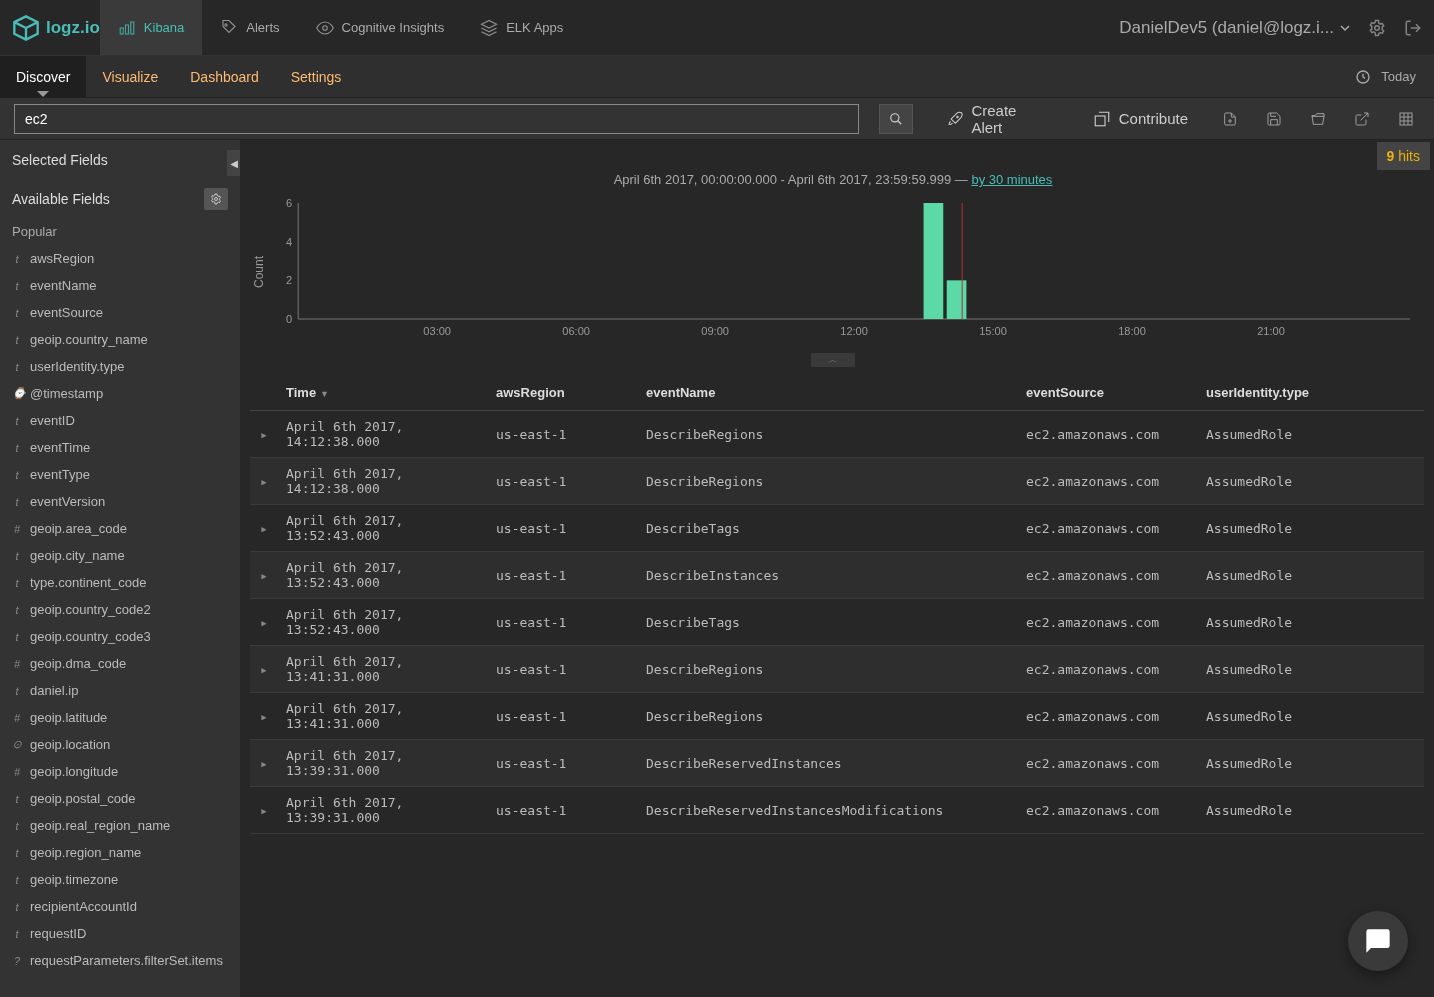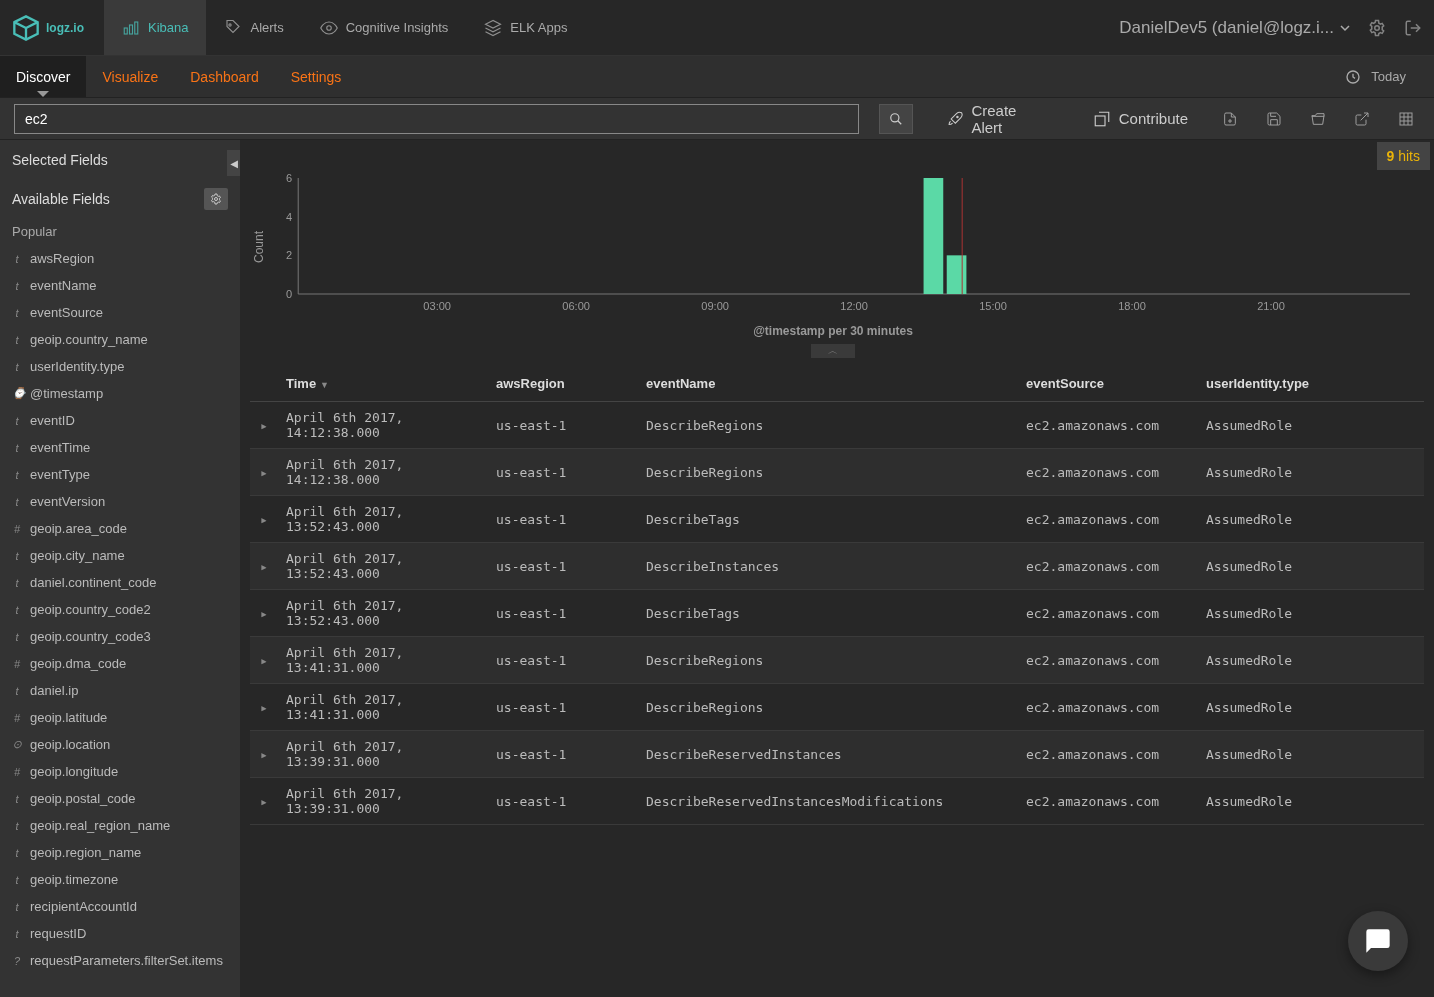--- a/index.html
+++ b/index.html
@@ -1,31 +1,31 @@
 <!DOCTYPE html>
 <html><head>
 <meta charset="utf-8">
 <style>
 * { margin:0; padding:0; box-sizing:border-box; }
 body { font-family:-apple-system,BlinkMacSystemFont,"Segoe UI",Arial,sans-serif; background:#272727; color:#ccc; font-size:13px; width:1434px; height:997px; overflow:hidden; }
 .topbar { height:56px; background:#272727; display:flex; align-items:center; padding:0 12px; border-bottom:1px solid #333; }
-.logo { display:flex; align-items:center; gap:6px; color:#49beb7; font-size:12px; font-weight:600; padding-right:20px; }
+.logo { display:flex; align-items:center; gap:6px; color:#49beb7; font-size:17px; font-weight:600; }
 .logo svg { width:28px; height:28px; }
 .topnav { display:flex; align-items:center; height:100%; }
 .topnav-item { display:flex; align-items:center; gap:8px; padding:0 18px; height:100%; color:#aaa; cursor:pointer; }
 .topnav-item.active { background:#3a3a3a; color:#49beb7; }
 .topnav-item svg { width:18px; height:18px; opacity:.8; }
 .topbar-right { margin-left:auto; display:flex; align-items:center; gap:18px; color:#aaa; }
 .user-pill { font-size:17px; display:flex; align-items:center; gap:6px; cursor:pointer; }
 .icon-btn { width:18px; height:18px; cursor:pointer; opacity:.7; }
 .subnav { height:42px; background:#2f2f2f; display:flex; align-items:center; padding:0; border-bottom:1px solid #222; }
-.subnav-tab { padding:0 16px; height:100%; display:flex; align-items:center; color:#f97316; cursor:pointer; font-size:14px; }
+.subnav-tab { padding:0 16px; height:100%; display:flex; align-items:center; color:#fdba74; cursor:pointer; font-size:14px; }
 .subnav-tab.active { background:#1f1f1f; color:#fff; position:relative; }
 .subnav-tab.active::after { content:""; position:absolute; bottom:-6px; left:50%; transform:translateX(-50%); border:6px solid transparent; border-top-color:#999; }
-.subnav-right { margin-left:auto; display:flex; align-items:center; gap:10px; padding-right:28px; color:#aaa; cursor:pointer; }
+.subnav-right { margin-left:auto; display:flex; align-items:center; gap:10px; padding-right:18px; color:#aaa; cursor:pointer; }
 .subnav-right svg { width:16px; height:16px; }
 .toolbar { height:42px; background:#333; display:flex; align-items:center; padding:0 14px; gap:20px; border-bottom:1px solid #222; }
 .search-input { flex:0 0 845px; height:30px; background:#333; border:1px solid #888; color:#fff; padding:0 10px; font-size:14px; }
 .search-btn { width:36px; height:30px; background:#444; border:1px solid #555; color:#ccc; cursor:pointer; display:flex; align-items:center; justify-content:center; }
 .tool-link { display:flex; align-items:center; gap:8px; padding:0 14px; color:#ccc; cursor:pointer; font-size:15px; }
 .tool-icons { margin-left:auto; display:flex; gap:28px; padding-right:6px; }
 .tool-icons .ti { width:16px; height:16px; cursor:pointer; opacity:.7; }
 .body { display:flex; height:calc(997px - 56px - 42px - 42px); }
 .sidebar { width:240px; background:#333; position:relative; overflow-y:auto; }
 .collapse-handle { position:absolute; top:10px; right:-1px; width:14px; height:26px; background:#444; display:flex; align-items:center; justify-content:center; color:#ccc; font-size:10px; cursor:pointer; }
@@ -259,21 +259,21 @@
         <div class="field-item">
           <span class="ft">#</span>
           <span>geoip.area_code</span>
         </div>
         <div class="field-item">
           <span class="ft">t</span>
           <span>geoip.city_name</span>
         </div>
         <div class="field-item">
           <span class="ft">t</span>
-          <span>daniel.continent_code</span>
+          <span>type.continent_code</span>
         </div>
         <div class="field-item">
           <span class="ft">t</span>
           <span>geoip.country_code2</span>
         </div>
         <div class="field-item">
           <span class="ft">t</span>
           <span>geoip.country_code3</span>
         </div>
         <div class="field-item">
@@ -328,20 +328,24 @@
   </div>
 
   <div class="main">
     <div class="hits-bar">
       <div class="hits-badge">
         <b>9</b>
         <span>hits</span>
       </div>
     </div>
     <div class="chart-area">
+      <div class="chart-caption">
+        <span>April 6th 2017, 00:00:00.000 - April 6th 2017, 23:59:59.999 —</span>
+        <a href="#">by 30 minutes</a>
+      </div>
       <div class="chart-box">
         <div class="ylab">Count</div>
         <svg class="chart-svg" id="chart-svg" viewBox="0 0 1140 150" preserveAspectRatio="none">
             <text x="24" y="126" fill="#999" font-size="11" text-anchor="end">0</text>
             <text x="24" y="87.33333333333334" fill="#999" font-size="11" text-anchor="end">2</text>
             <text x="24" y="48.66666666666667" fill="#999" font-size="11" text-anchor="end">4</text>
             <text x="24" y="10" fill="#999" font-size="11" text-anchor="end">6</text>
             <line x1="30" y1="6" x2="30" y2="122" stroke="#777"></line>
             <line x1="30" y1="122" x2="1134" y2="122" stroke="#777"></line>
             <text x="168" y="138" fill="#999" font-size="11" text-anchor="middle">03:00</text>
@@ -349,21 +353,20 @@
             <text x="444" y="138" fill="#999" font-size="11" text-anchor="middle">09:00</text>
             <text x="582" y="138" fill="#999" font-size="11" text-anchor="middle">12:00</text>
             <text x="720" y="138" fill="#999" font-size="11" text-anchor="middle">15:00</text>
             <text x="858" y="138" fill="#999" font-size="11" text-anchor="middle">18:00</text>
             <text x="996" y="138" fill="#999" font-size="11" text-anchor="middle">21:00</text>
             <rect x="651" y="6" width="19.55" height="116" fill="#5bd9a6"></rect>
             <rect x="674" y="83.33333333333334" width="19.55" height="38.666666666666664" fill="#5bd9a6"></rect>
             <line x1="689.3333333333334" y1="6" x2="689.3333333333334" y2="122" stroke="#a33" stroke-width="1"></line>
           </svg>
       </div>
-      <div class="xlab">@timestamp per 30 minutes</div>
       <div class="expand-handle">︿</div>
     </div>
     <div class="table-wrap">
       <table>
         <thead>
             <tr id="thead-row">
               <th style="width: 28px;"></th>
               <th class="time-col">Time<span class="sort">▼</span></th>
               <th class="region-col">awsRegion</th>
               <th class="event-col">eventName</th>

